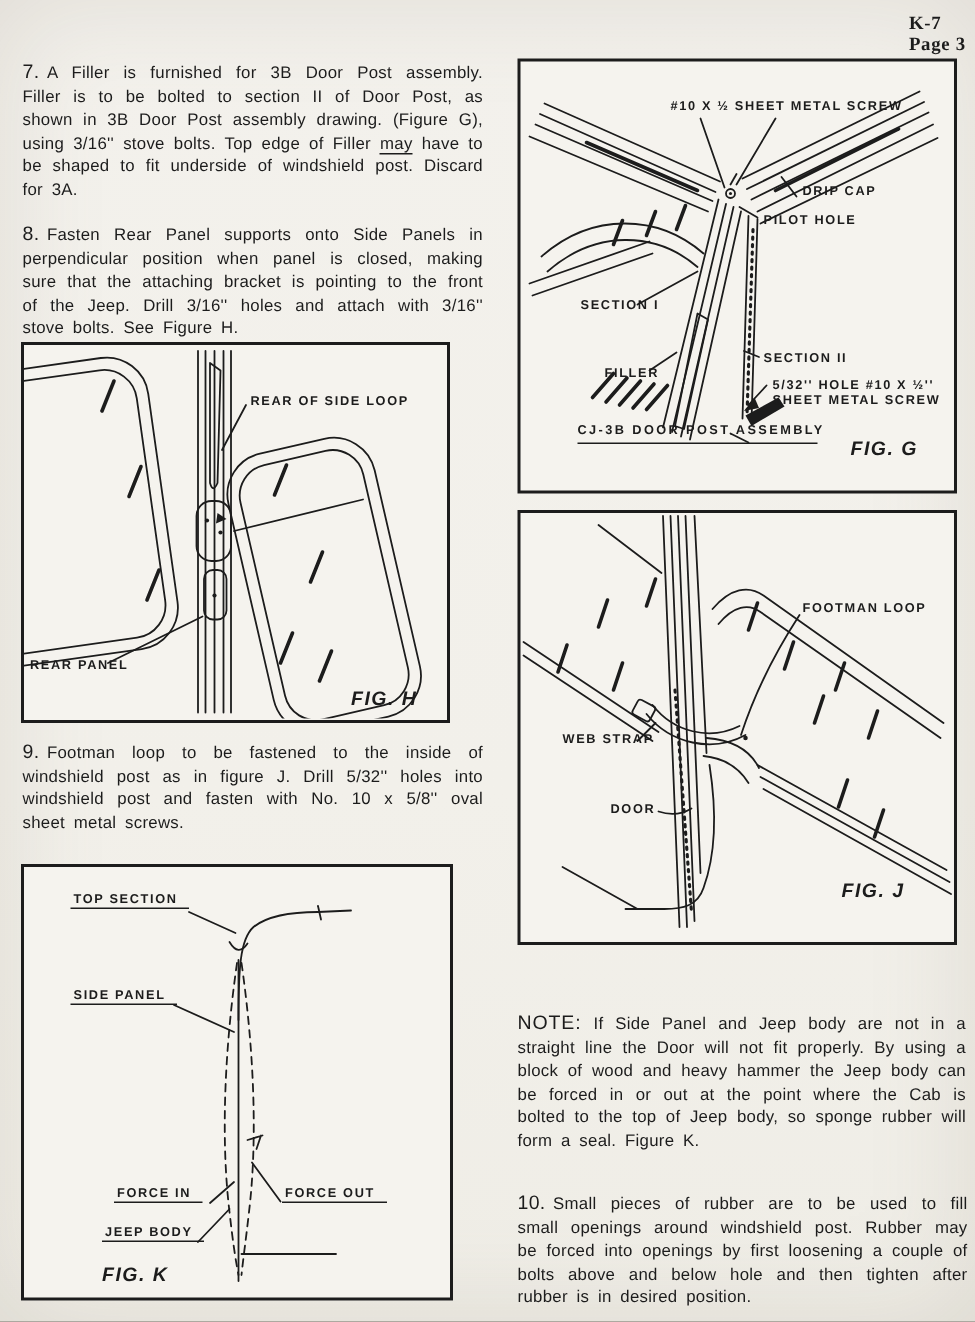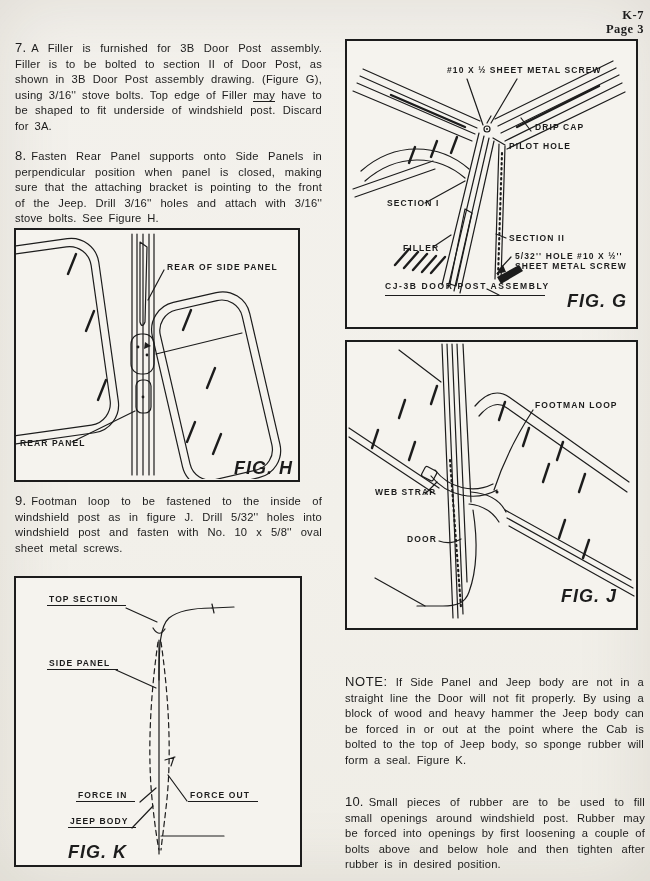--- a/index.html
+++ b/index.html
@@ -5,21 +5,21 @@
   * { margin:0; padding:0; box-sizing:border-box; }
   html,body { background:#9a968e; }
   .page {
     position:relative; width:650px; height:881px; margin:0 auto;
     background:linear-gradient(180deg,#f3f1ec 0%,#f2f0ea 60%,#efede6 100%);
     box-shadow: inset 0 0 70px rgba(140,130,112,0.18);
     font-family:"Liberation Sans", sans-serif;
     color:#1c1c1c; overflow:hidden;
   }
   .pagehead {
-    position:absolute; top:8px; right:6px; text-align:right;
+    position:absolute; top:8px; right:6px; 
     font-family:"Liberation Serif", serif; font-weight:bold;
     font-size:12.5px; line-height:1.15; letter-spacing:0.5px;
   }
   .para {
     position:absolute; text-align:justify;
     font-size:11.2px; line-height:15.5px; font-weight:normal;
     letter-spacing:0.2px; word-spacing:2.5px;
   }
   .pnum { font-size:13px; margin-right:5px; }
   .u { border-bottom:1.5px solid #1c1c1c; }
@@ -30,21 +30,21 @@
   }
   .figbox svg { position:absolute; left:0; top:0; }
   .lbl {
     position:absolute; font-weight:bold; font-size:8.5px; line-height:15px;
     letter-spacing:1.1px; white-space:nowrap;
   }
   .lbl.wrap { white-space:normal; }
   .ul { border-bottom:1.3px solid #1c1c1c; padding:0 8px 1px 2px; }
   .figtag {
     position:absolute; font-weight:bold; font-style:italic;
-    font-size:18px; letter-spacing:1px; white-space:nowrap;
+    font-size:13px; letter-spacing:1px; white-space:nowrap;
   }
   .fig-caption {
     position:absolute; font-weight:bold; font-size:8.5px; letter-spacing:1.6px;
     text-align:center; border-bottom:1.3px solid #1c1c1c; padding-bottom:4px;
     white-space:nowrap;
   }
   .s path, .s line, .s rect, .s circle {
     fill:none; stroke:#1c1c1c; stroke-width:1.2; stroke-linecap:round; stroke-linejoin:round;
   }
   .s .thick path, .s path.thickline { stroke-width:2.4; }
@@ -104,21 +104,21 @@
         <path d="M191 158 L199 138"></path>
         <path d="M171 212 L179 192"></path>
         <path d="M197 224 L205 204"></path>
       </g>
       <g>
         <path d="M148 40 L132 70"></path>
         <path d="M226 103 L140 124"></path>
         <path d="M56 212 L119 181"></path>
       </g>
     </svg>
-    <span class="lbl" style="left:151px;top:30px">REAR OF SIDE PANEL</span>
+    <span class="lbl" style="left:151px;top:30px">REAR OF SIDE LOOP</span>
     <span class="lbl" style="left:4px;top:206px">REAR PANEL</span>
     <span class="figtag" style="left:218px;top:228px">FIG. H</span>
   </div>
 
   <p class="para" style="left:15px;top:493px;width:307px">
     <span class="pnum">9.</span><span>Footman loop to be fastened to the inside of windshield post as in figure J. Drill 5/32'' holes into windshield post and fasten with No. 10 x 5/8'' oval sheet metal screws.</span>
   </p>
 
   <div class="figbox" style="left:14px;top:576px;width:288px;height:291px">
     <svg class="s" width="283" height="286" viewBox="0 0 283 286">

